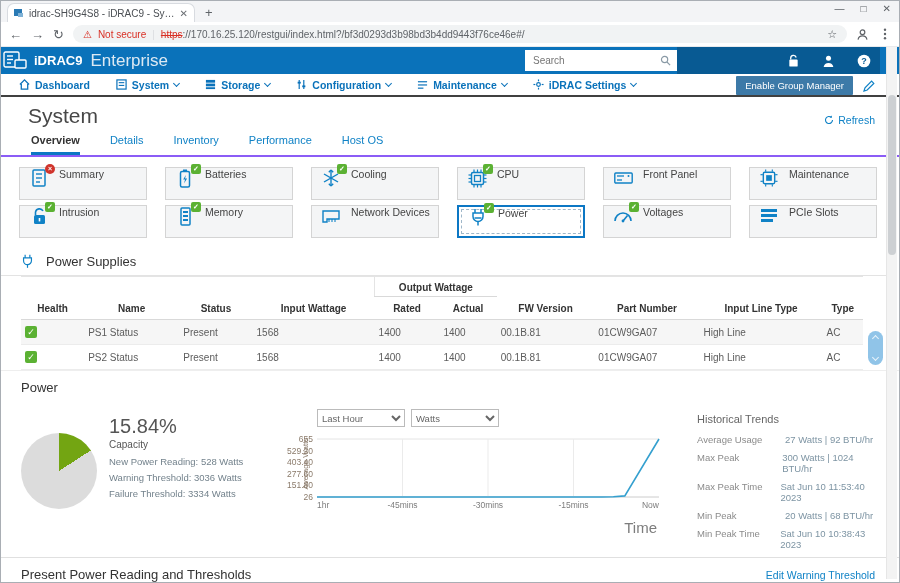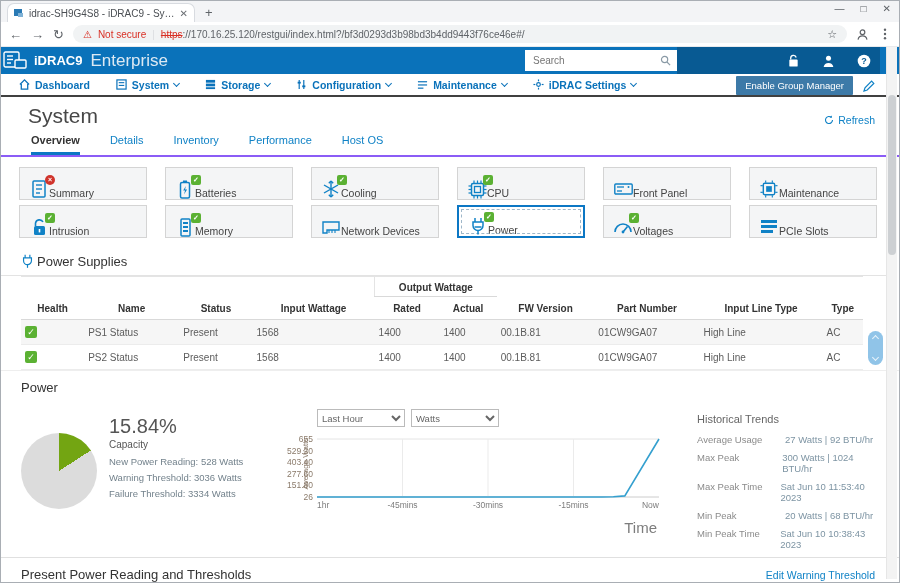--- a/index.html
+++ b/index.html
@@ -43,29 +43,29 @@
   
   .content{position:relative;background:#fff;height:486px;padding:0 0 0 0;}
   .page-head{display:flex;align-items:flex-start;justify-content:space-between;padding:7px 24px 0 27px;}
   .page-title{font-size:21px;color:#474747;font-weight:normal;}
   .refresh{display:flex;align-items:center;gap:4px;color:#1082c6;font-size:10.5px;margin-top:10px;justify-content:space-between;}
   .tabs{display:flex;gap:30px;padding:6px 0 0 30px;border-bottom:2px solid #8b5cf6;}
   .ptab{font-size:11px;color:#1082c6;padding-bottom:6px;}
   .ptab.active{color:#333;font-weight:bold;border-bottom:3px solid #0c77c4;}
 
   .tiles{display:grid;grid-template-columns:repeat(6,1fr);gap:5px 18px;margin:10px 22px 0 18px;}
-  .tile{height:33px;background:#f4f5f6;border:1px solid #d4d4d4;display:flex;align-items:flex-end;padding-left:9px;position:relative;}
+  .tile{height:33px;background:#f4f5f6;border:1px solid #d4d4d4;display:flex;align-items:flex-start;padding-left:9px;gap:10px;position:relative;}
   .tile.sel{background:#fff;border:2px solid #0c77c4;outline:1px dashed #9fb7c9;outline-offset:-5px;}
   .ticon{position:relative;width:20px;height:20px;display:flex;align-items:center;justify-content:center;}
   .badge{position:absolute;top:-4px;right:-6px;width:10px;height:10px;border-radius:2px;color:#fff;font-size:7px;line-height:10px;text-align:center;font-weight:bold;}
   .badge.ok{background:#5bb133;}
   .badge.err{background:#d0342c;border-radius:50%;}
   .tlabel{font-size:10.5px;color:#444;}
 
-  .section-head{display:flex;align-items:center;gap:3px;padding:10px 0 6px 20px;border-bottom:1px solid #e3e3e3;margin-right:3px;}
+  .section-head{display:flex;align-items:center;gap:12px;padding:10px 0 6px 20px;border-bottom:1px solid #e3e3e3;margin-right:3px;}
   .section-title{font-size:13px;color:#333;}
   table{border-collapse:collapse;width:842px;margin-left:20px;font-size:10px;color:#5c5c5c;table-layout:fixed;}
   th{font-size:10px;color:#333;font-weight:bold;text-align:center;padding:6px 4px 5px 4px;}
   td{padding:6px 4px;}
   tr.grp-row th{border-bottom:none;padding:5px 4px 3px 4px;}
   .grp-cell{border-bottom:1px solid #d9d9d9 !important;border-left:1px solid #e4e4e4;color:#333;}
   tr.hdr-row th{border-bottom:1px solid #d9d9d9;}
   tr.data-row.alt{background:#f6f6f6;}
   tr.data-row td{border-bottom:1px solid #ececec;}
   .check{display:inline-block;width:12px;height:12px;background:#5bb133;border-radius:2px;color:#fff;font-size:9px;line-height:12px;text-align:center;}

